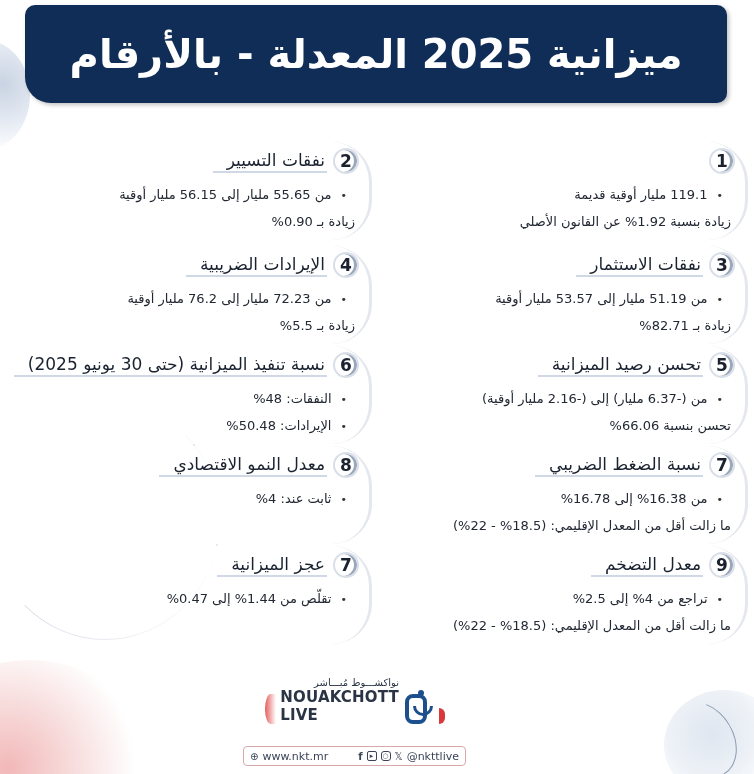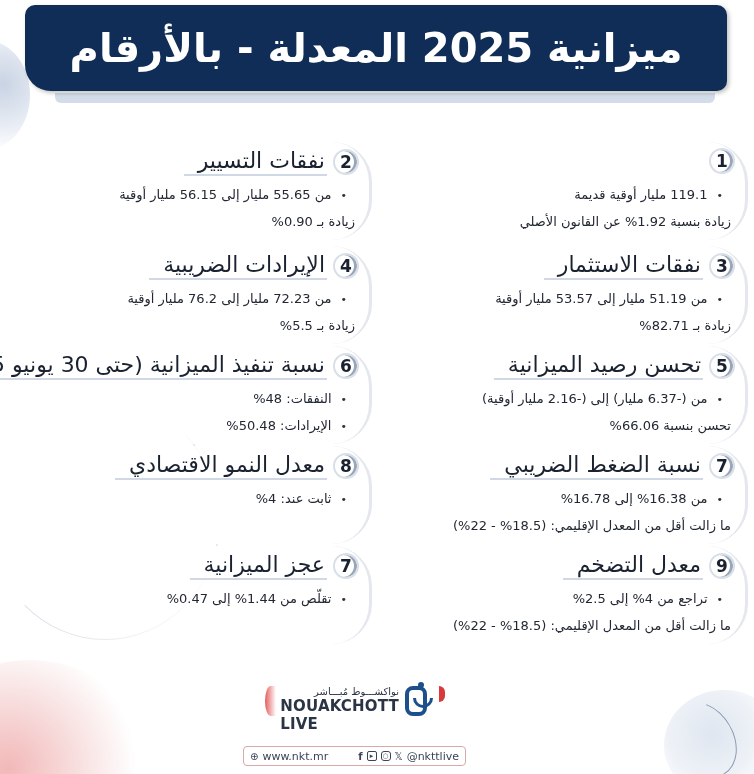--- a/index.html
+++ b/index.html
@@ -36,21 +36,21 @@
       border-left-color: transparent; border-top-color: transparent;
       transform: rotate(-30deg);
     }
 
     
     .title-shadow {
       position: absolute; left: 55px; top: 93px; width: 660px; height: 10px;
       background: #d3dde9; border-radius: 0 0 6px 6px;
     }
     .title-banner {
-      position: absolute; left: 25px; top: 5px; width: 702px; height: 86px;
+      position: absolute; left: 25px; top: 5px; width: 702px; height: 98px;
       background: #0f2d56;
       border-radius: 10px 10px 10px 26px;
       box-shadow: 2px 2px 4px rgba(0,0,0,0.25);
       display: flex; align-items: center; justify-content: center;
     }
     .title-banner h1 {
       color: #ffffff; font-size: 40px; font-weight: bold;
       font-family: "DejaVu Sans", sans-serif;
       direction: rtl; letter-spacing: 0;
     }
@@ -79,41 +79,41 @@
       width: 26px; height: 26px; border-radius: 50%;
       background: #ffffff;
       border: 2px solid #d9dfe8;
       box-shadow: inset -3px 0 0 #9aa7ba;
       display: flex; align-items: center; justify-content: center;
       font-size: 17px; font-weight: bold; color: #1a2230;
       font-family: "DejaVu Sans", sans-serif;
       direction: ltr;
     }
     .card-title {
-      font-size: 22px; color: #1a2230;
+      font-size: 17px; color: #1a2230;
       border-bottom: 2px solid #cfd8e4;
       padding: 0 2px 1px 14px;
       white-space: nowrap;
       text-align: center;
     }
     .card-lines {
       position: absolute; right: 22px; top: 40px;
       font-size: 13px; color: #222833; line-height: 26px;
       white-space: nowrap;
     }
     .card-lines .line { display: block; margin-left: 8px; }
     .card-lines .line.bullet::before {
       content: "•"; margin-left: 9px; color: #333; font-size: 11px;
     }
     .card-lines .line.plain { margin-right: -8px; }
 
     
     .footer-logo {
       position: absolute; left: 265px; top: 686px; width: 180px; height: 38px;
-      display: flex; align-items: flex-start; direction: ltr;
+      display: flex; align-items: flex-end; direction: ltr;
     }
     .logo-swoosh {
       width: 18px; height: 30px; border-radius: 50% 0 0 50%;
       background: linear-gradient(90deg, #e45d5d, rgba(255,255,255,0));
       margin-right: 4px;
     }
     .logo-text { display: flex; flex-direction: column; align-items: flex-end; margin-right: 6px; }
     .logo-ar { font-size: 10px; color: #2a3444; direction: rtl; }
     .logo-en { font-size: 15px; color: #2a3444; font-weight: bold; letter-spacing: 0.2px; }
     .logo-mark {

